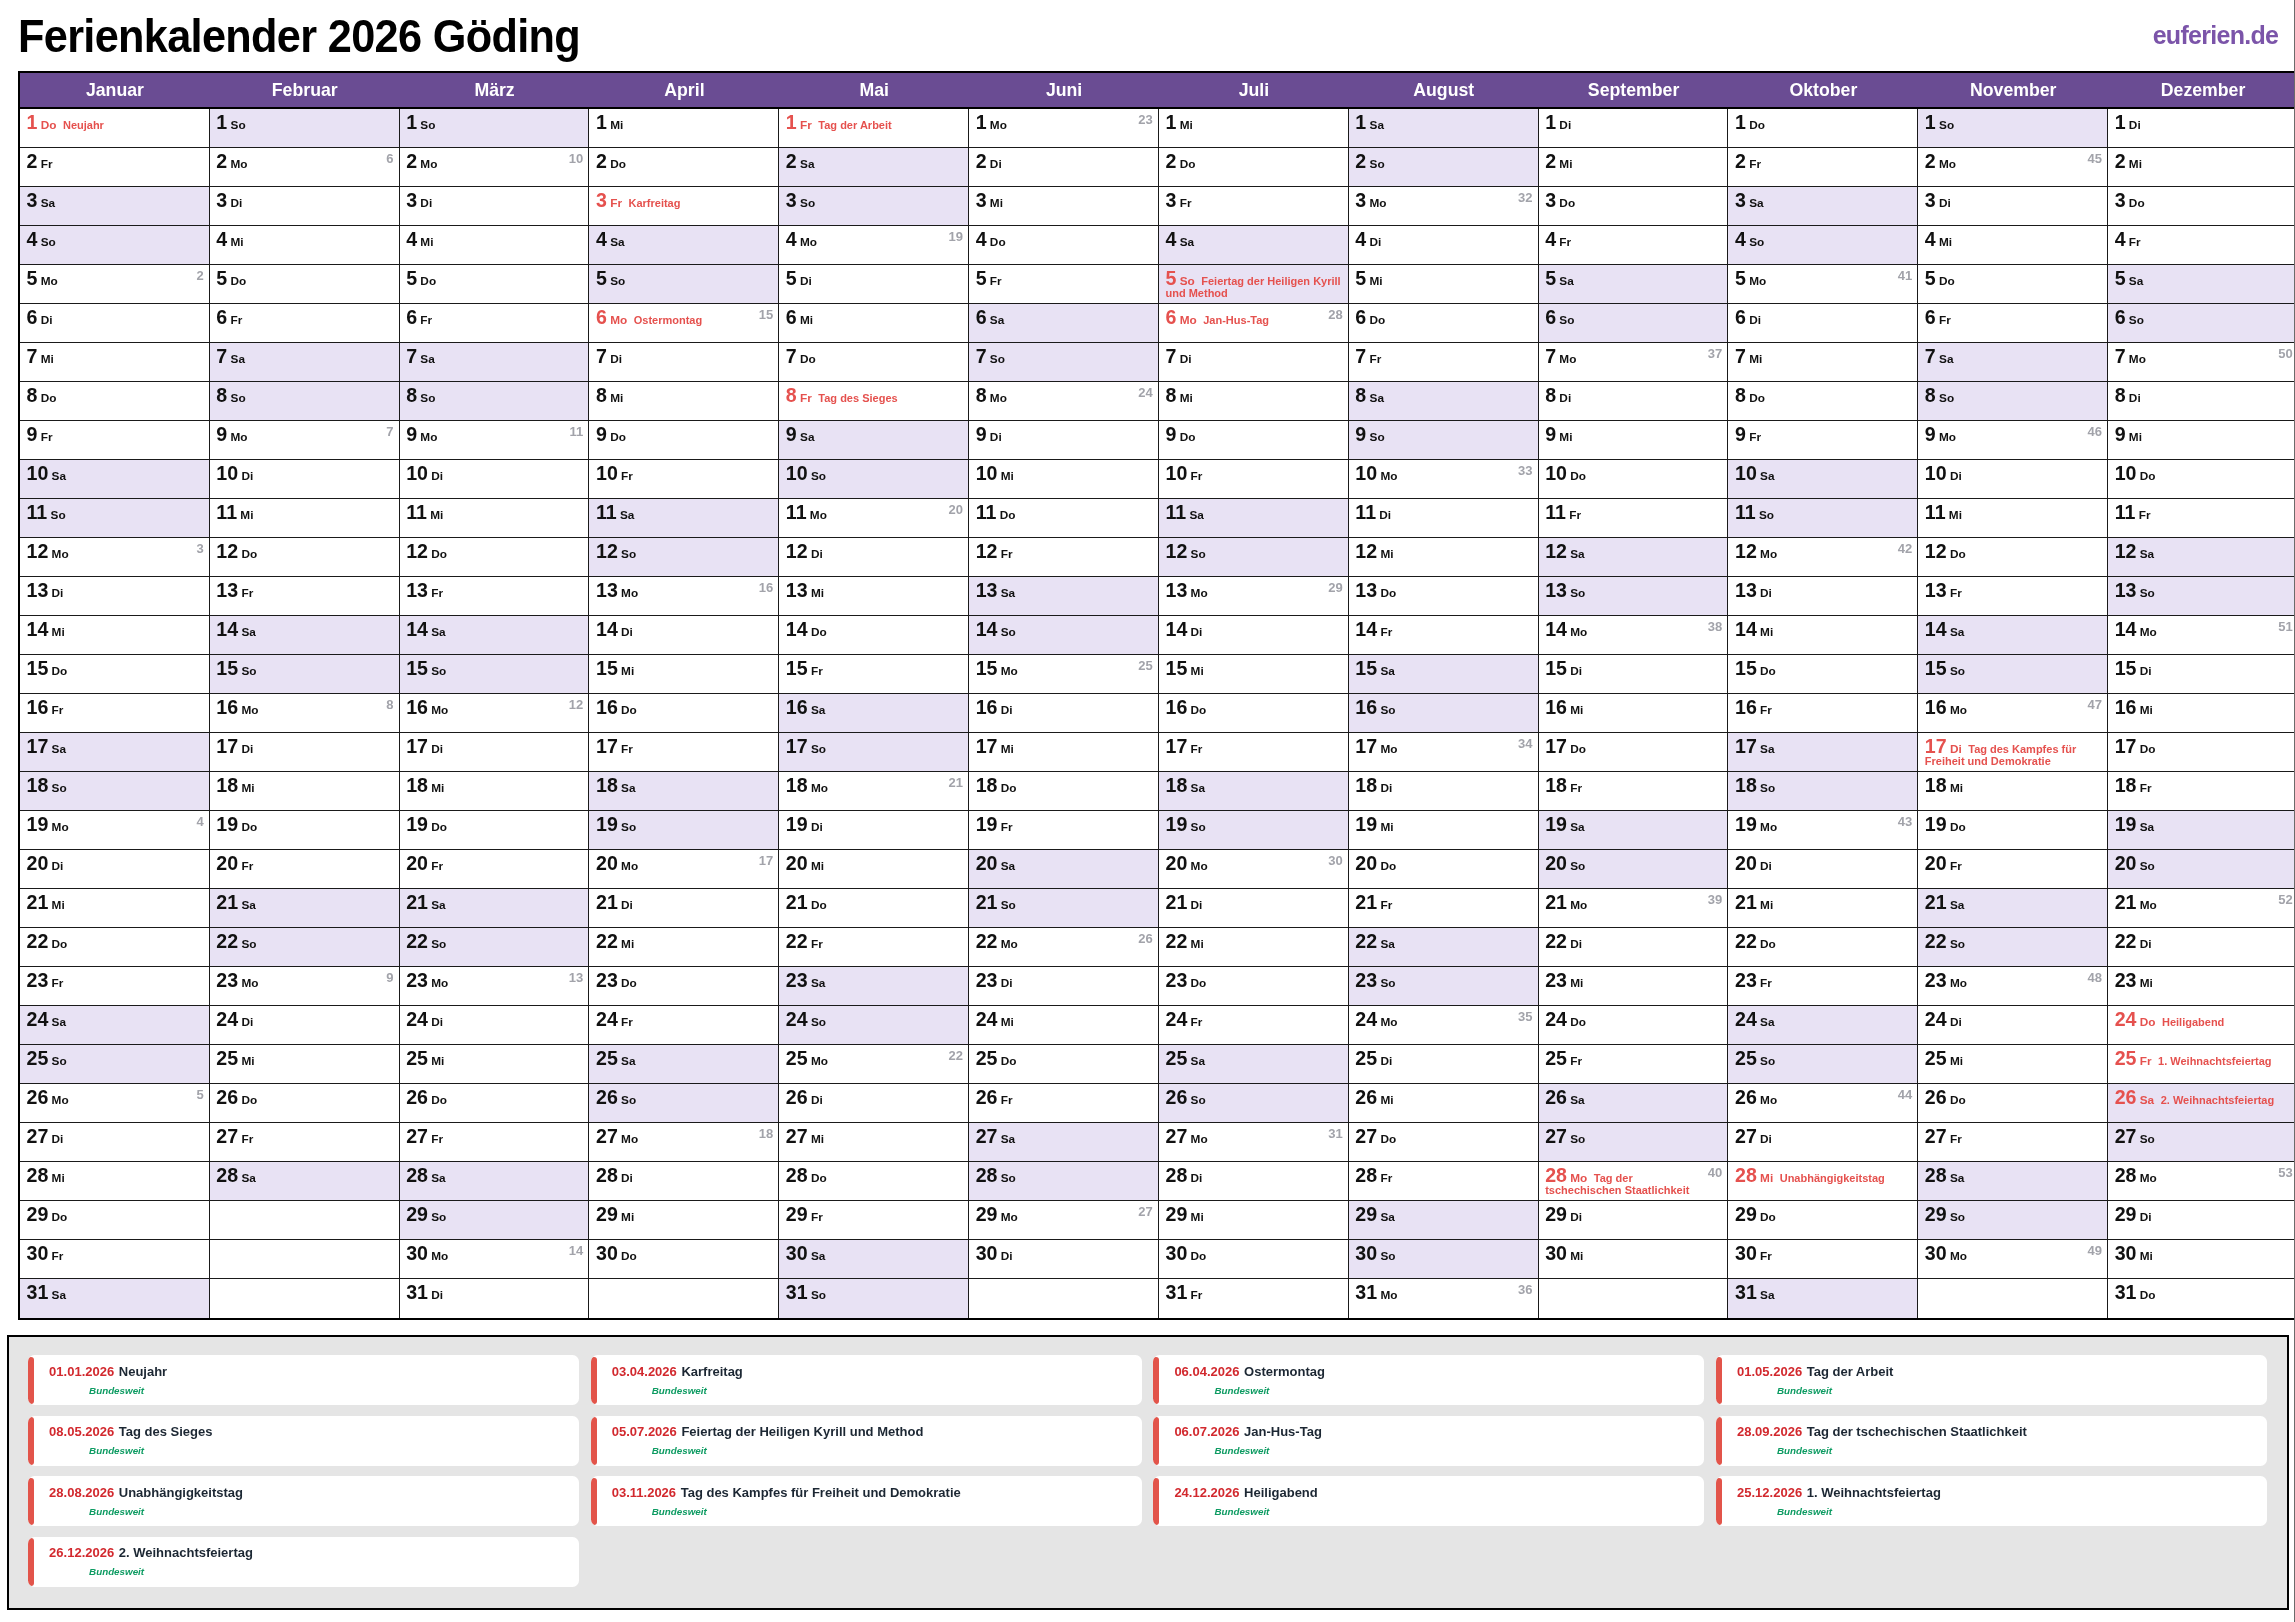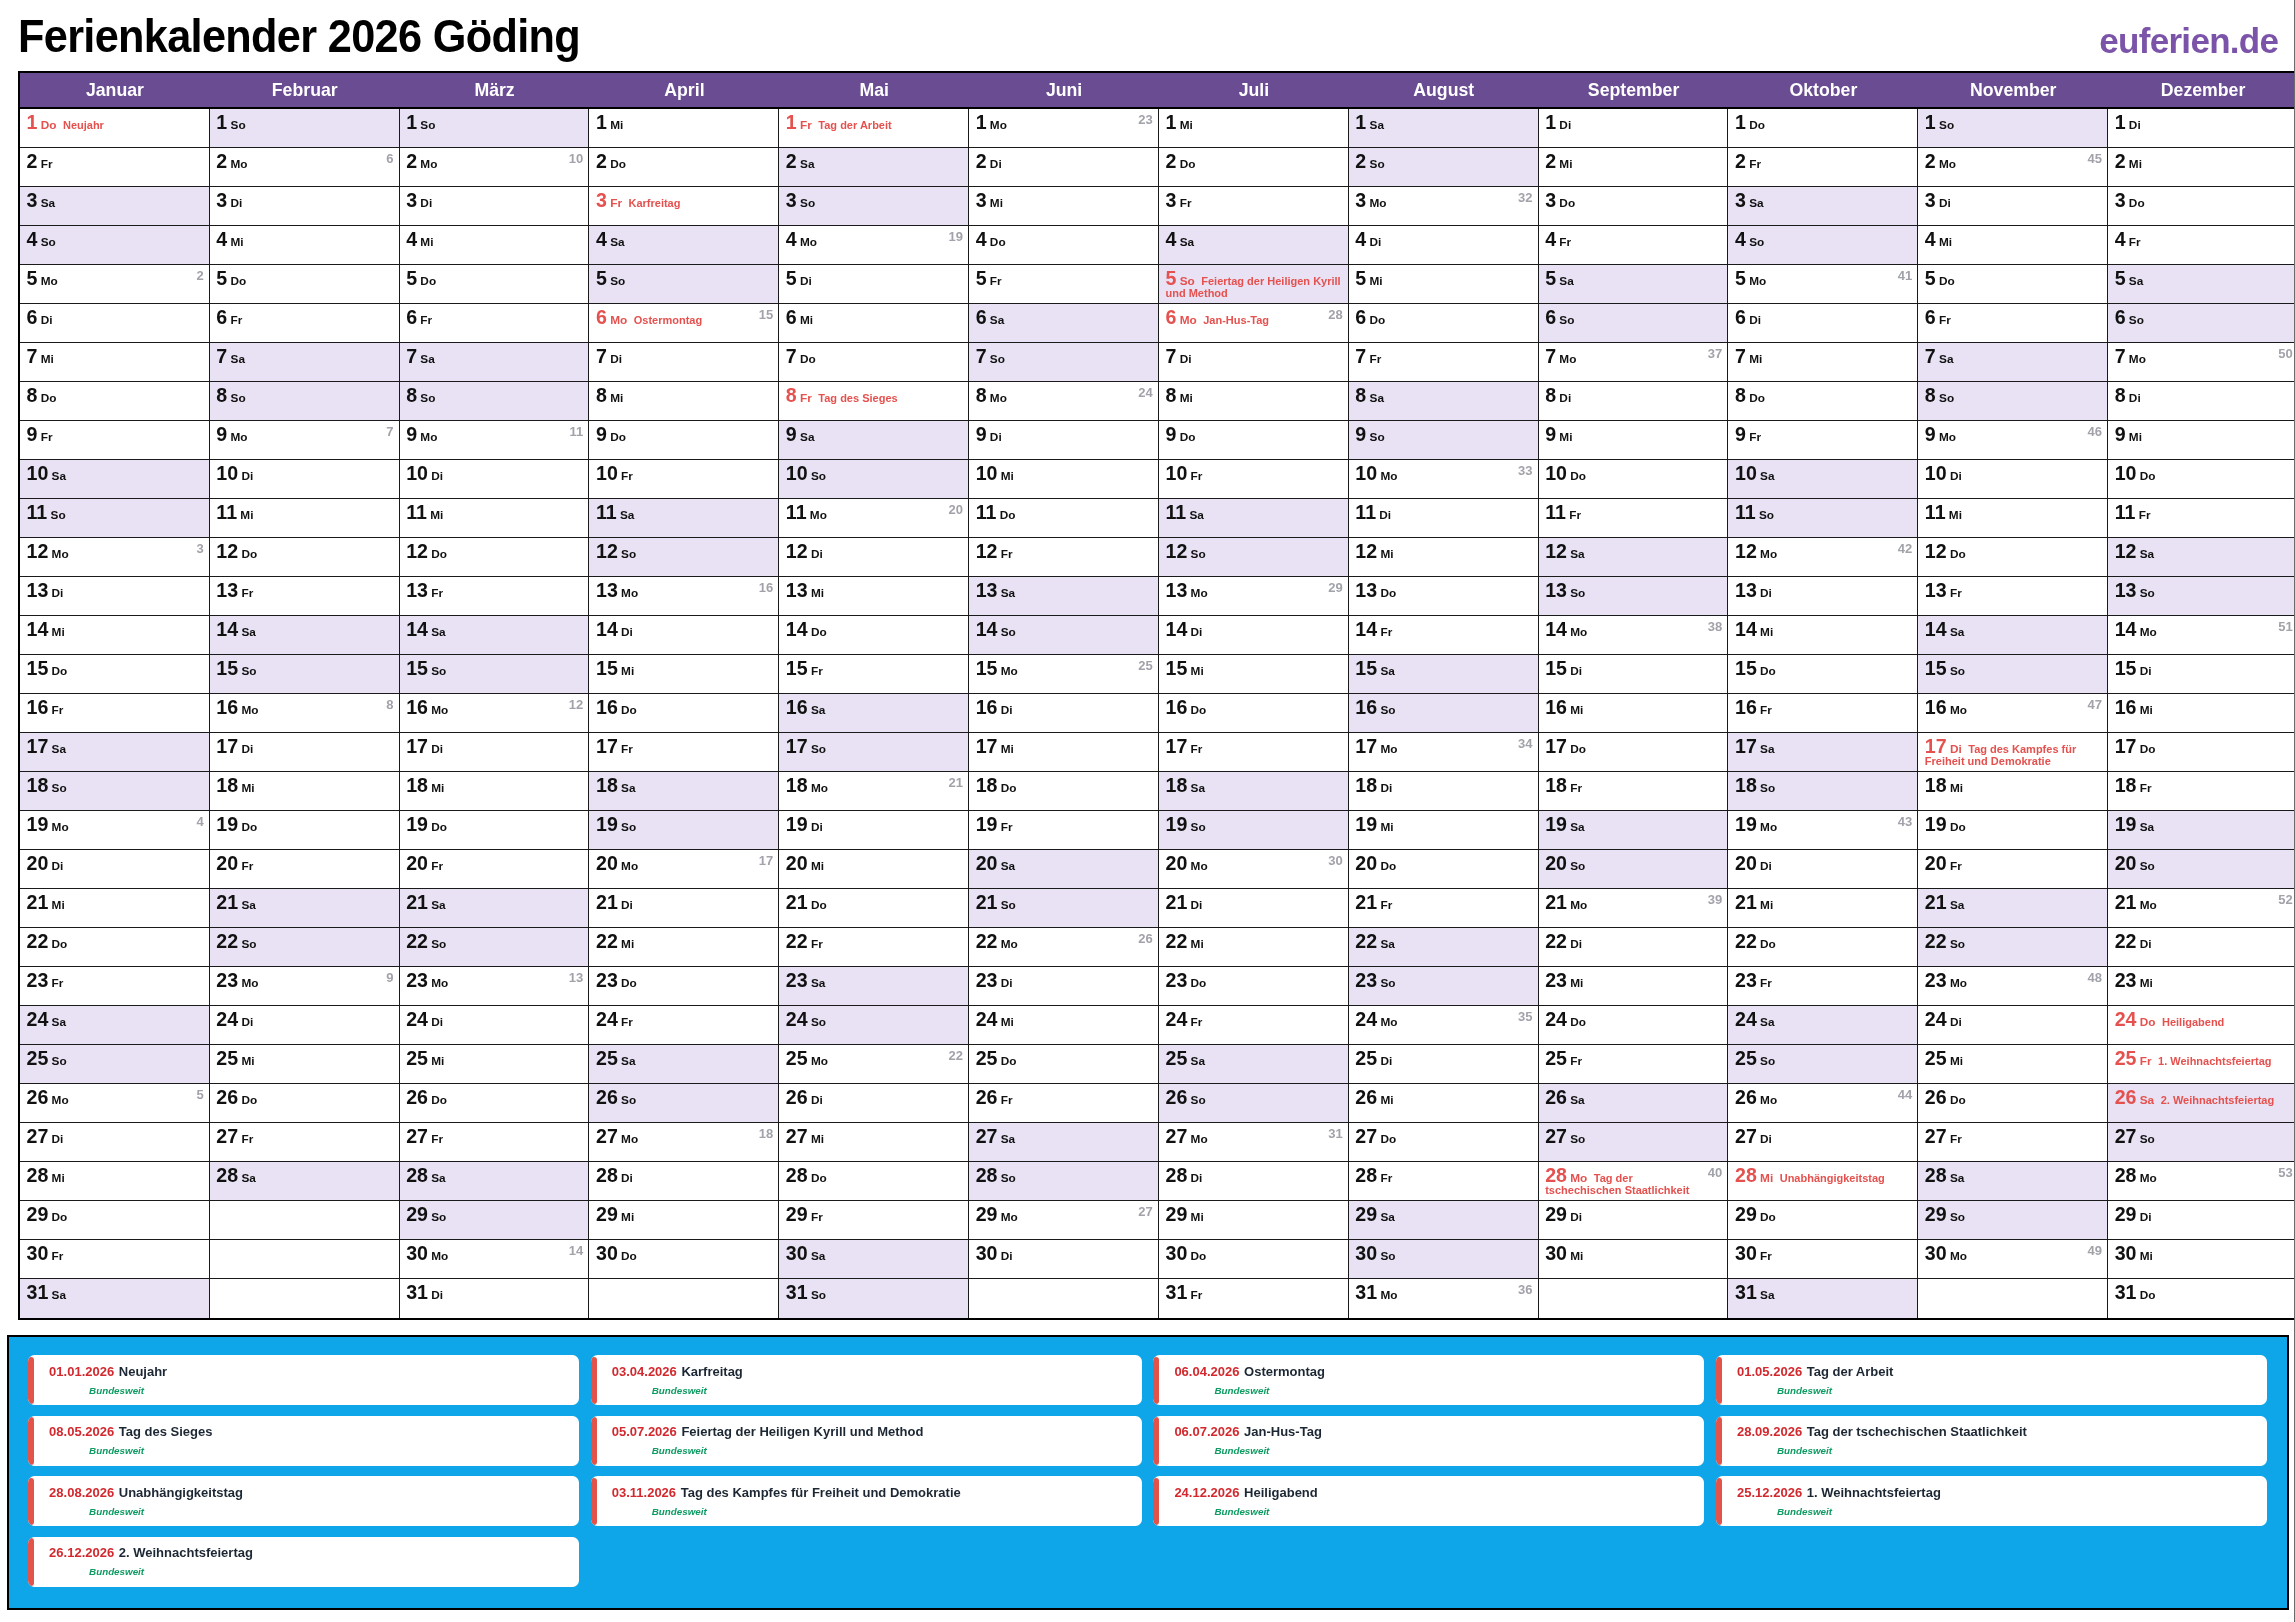--- a/index.html
+++ b/index.html
@@ -6,21 +6,21 @@
   body{
     position:relative;width:2295px;height:1623px;background:#ffffff;
     font-family:"Liberation Sans",sans-serif;box-sizing:border-box;
     border-right:1.3px solid #6b6b6b;border-bottom:1.3px solid #6b6b6b;overflow:hidden;
   }
   .title{
     position:absolute;left:18.3px;top:9.2px;font-size:46px;font-weight:bold;color:#000;
     letter-spacing:-0.7px;transform:scaleX(0.94);transform-origin:left top;white-space:nowrap;
   }
   .logo{
-    position:absolute;right:15.7px;top:21px;font-size:35px;font-weight:bold;color:#7b54a9;
+    position:absolute;right:15.7px;top:21px;font-size:25px;font-weight:bold;color:#7b54a9;
     letter-spacing:-0.7px;text-decoration:none;
   }
   
   .cal{
     position:absolute;left:18px;top:71px;width:2282px;box-sizing:border-box;
     border:2.6px solid #000;background:#fff;
   }
   .cal-head{
     height:34px;background:#6a4c93;border-bottom:2.6px solid #000;
     display:grid;grid-template-columns:repeat(12,1fr);align-items:center;
@@ -38,21 +38,21 @@
   .cell:nth-child(n+342){border-right:none;}
   .we{background:#e8e2f4;}
   .d{font-size:19.6px;font-weight:bold;color:#111;}
   .wd{font-size:11.8px;font-weight:bold;color:#111;margin-left:3.3px;}
   .hl{font-size:11px;font-weight:bold;color:#e5514e;margin-left:6.5px;}
   .wk{float:right;font-size:13px;font-weight:bold;color:#a2a3aa;margin:1.3px 1.3px 0 3.9px;}
   .red .d,.red .wd{color:#e5514e;}
   
   .legend{
     position:absolute;left:6.5px;top:1335px;width:2282px;height:275px;box-sizing:border-box;
-    border:2.6px solid #000;background:#0ea5e9;padding:18.3px 19.6px;
+    border:2.6px solid #000;background:#e5e5e5;padding:18.3px 19.6px;
     display:grid;grid-template-columns:repeat(4,1fr);column-gap:11.8px;row-gap:10.5px;
     grid-auto-rows:50px;
   }
   .lcard{
     position:relative;background:#fff;border-radius:6.5px;box-sizing:border-box;
     padding:8.5px 10.5px 0 21px;overflow:hidden;
   }
   .lcard::before{
     content:"";position:absolute;left:0;top:1.3px;bottom:1.3px;width:5.9px;
     border-radius:3.9px;background:#e2544a;

